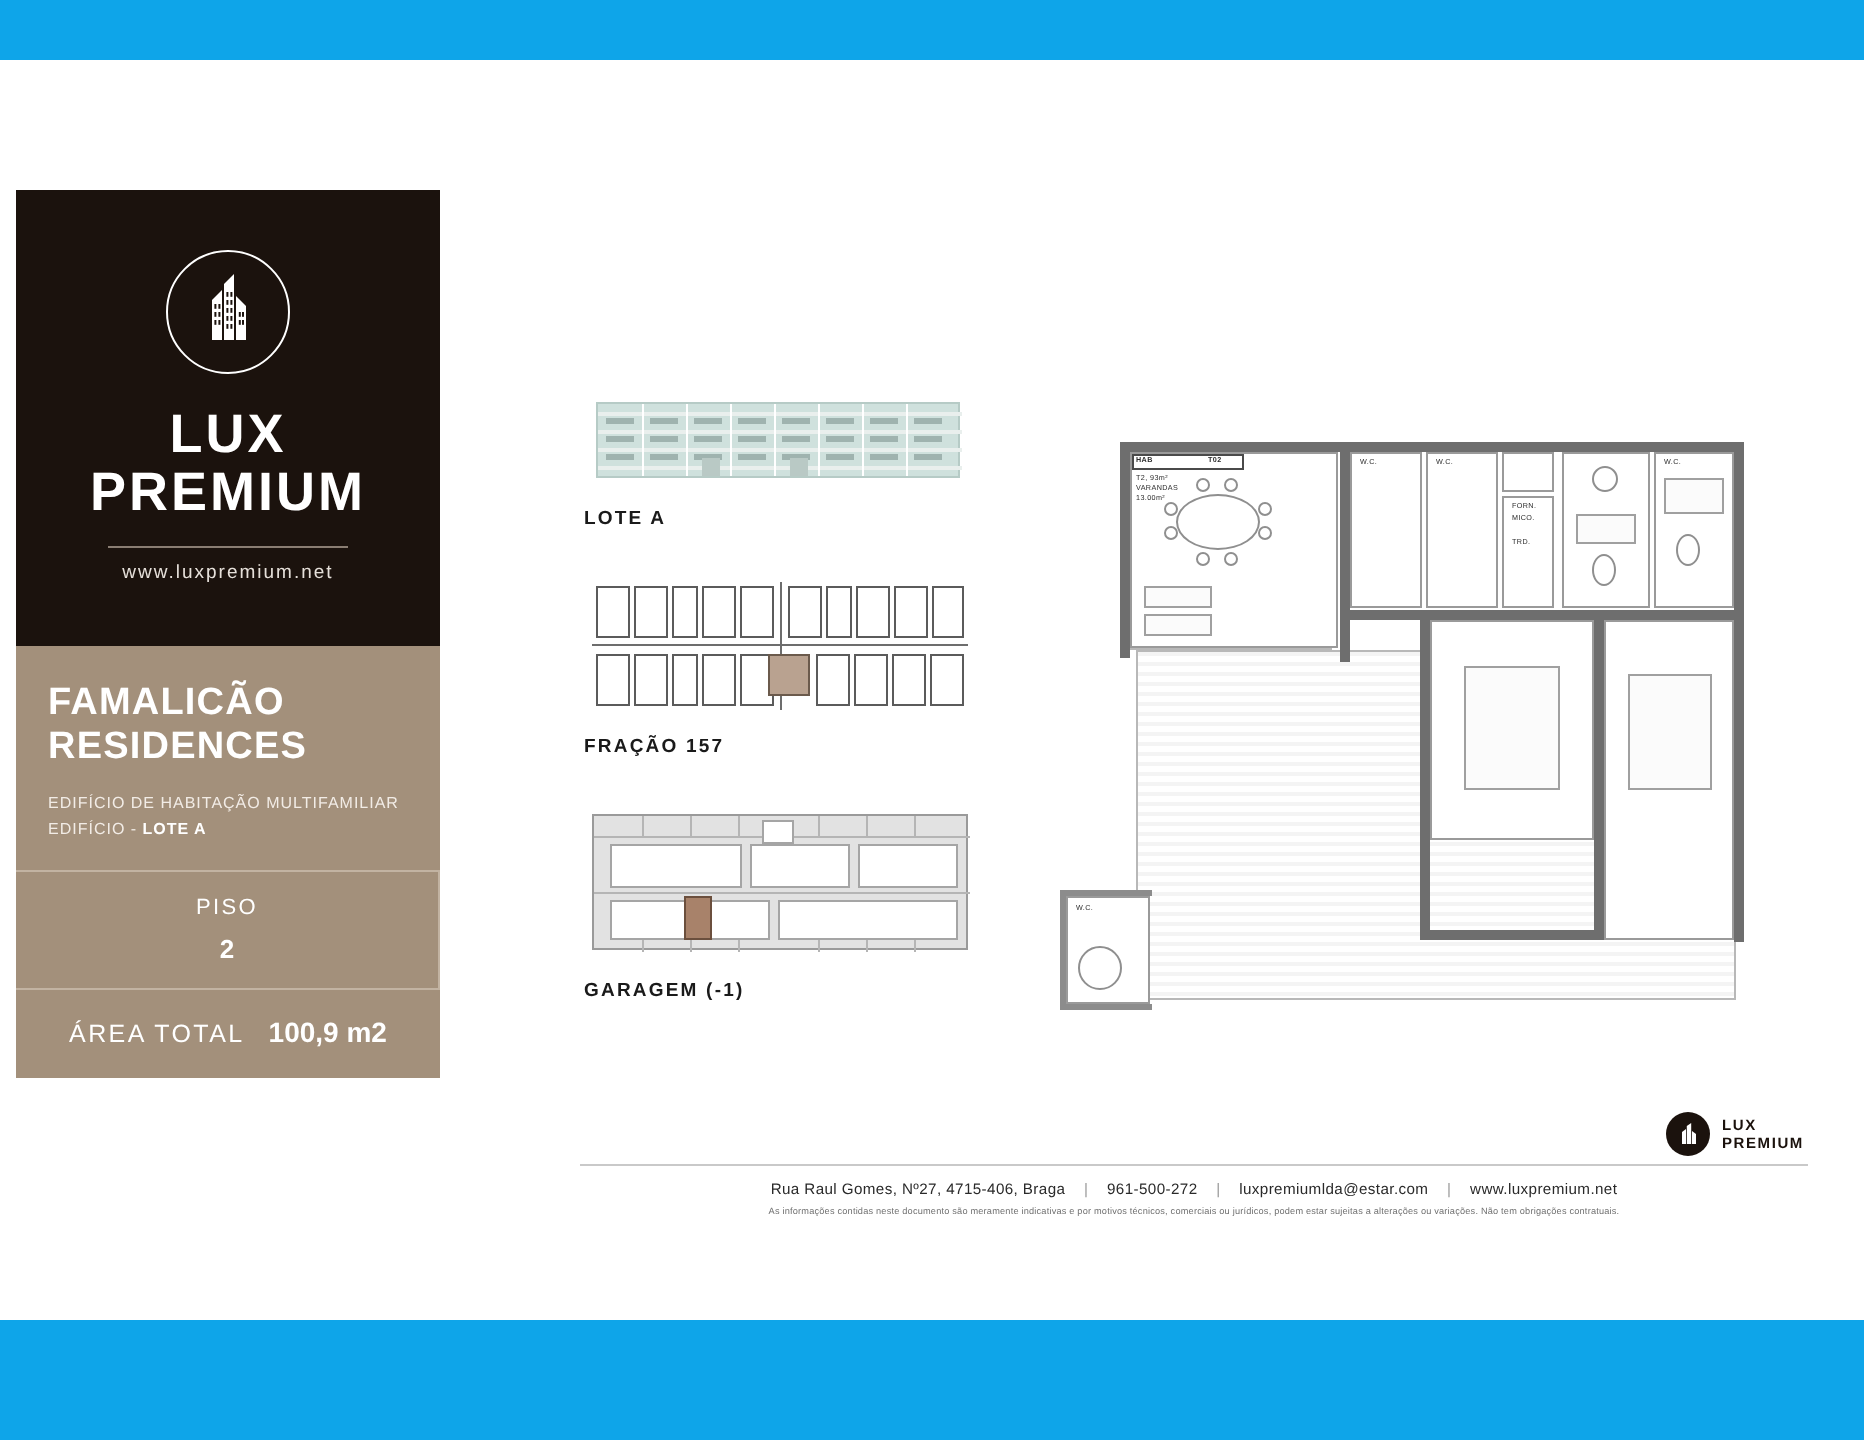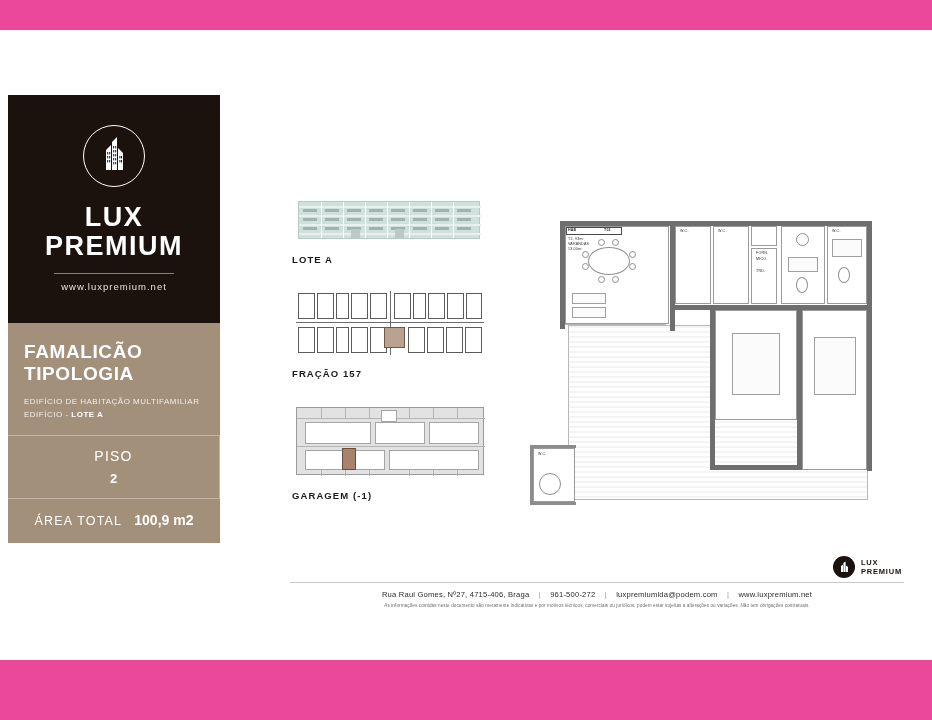--- a/index.html
+++ b/index.html
@@ -5,21 +5,21 @@
   html, body {
     margin: 0;
     padding: 0;
     background: #d9d9d9;
     font-family: "Liberation Sans", sans-serif;
   }
   .page {
     position: relative;
     width: 932px;
     height: 720px;
-    background: #ec4899;
+    background: #0ea5e9;
     overflow: hidden;
   }
   .sheet {
     position: absolute;
     left: 0;
     top: 30px;
     width: 932px;
     height: 630px;
     background: #ffffff;
   }
@@ -110,21 +110,21 @@
   .specs {
     display: flex;
   }
   .spec {
     flex: 1;
     text-align: center;
     padding: 12px 0 12px 0;
   }
   .spec.left { border-right: 1px solid #c2b3a2; }
   .spec-label {
-    font-size: 14px;
+    font-size: 11px;
     letter-spacing: 1.2px;
   }
   .spec-value {
     margin-top: 7px;
     font-size: 13px;
     font-weight: bold;
   }
   .total-row {
     display: flex;
     align-items: baseline;
@@ -408,21 +408,21 @@
           <div>PREMIUM</div>
         </div>
         <div class="logo-rule"></div>
         <div class="logo-url">www.luxpremium.net</div>
       </div>
 
       <div class="tan-block">
         <div class="tan-top">
           <div class="proj-name">
             <div>FAMALICÃO</div>
-            <div>TIPOLOGIA</div>
+            <div>RESIDENCES</div>
           </div>
           <div class="proj-sub">
             <div>EDIFÍCIO DE HABITAÇÃO MULTIFAMILIAR</div>
             <div>
               <span>EDIFÍCIO - </span><b>LOTE A</b>
             </div>
           </div>
         </div>
 
         <div class="divider"></div>
@@ -637,21 +637,21 @@
       </div>
     </div>
 
     <div class="footer">
       <div class="foot-rule"></div>
       <div class="foot-line">
         <span>Rua Raul Gomes, Nº27, 4715-406, Braga</span>
         <span class="sep">|</span>
         <span>961-500-272</span>
         <span class="sep">|</span>
-        <span>luxpremiumlda@podem.com</span>
+        <span>luxpremiumlda@estar.com</span>
         <span class="sep">|</span>
         <span>www.luxpremium.net</span>
       </div>
       <div class="foot-fine">As informações contidas neste documento são meramente indicativas e por motivos técnicos, comerciais ou jurídicos, podem estar sujeitas a alterações ou variações. Não tem obrigações contratuais.</div>
     </div>
 
   </div>
 </div>
 
 </body></html>

